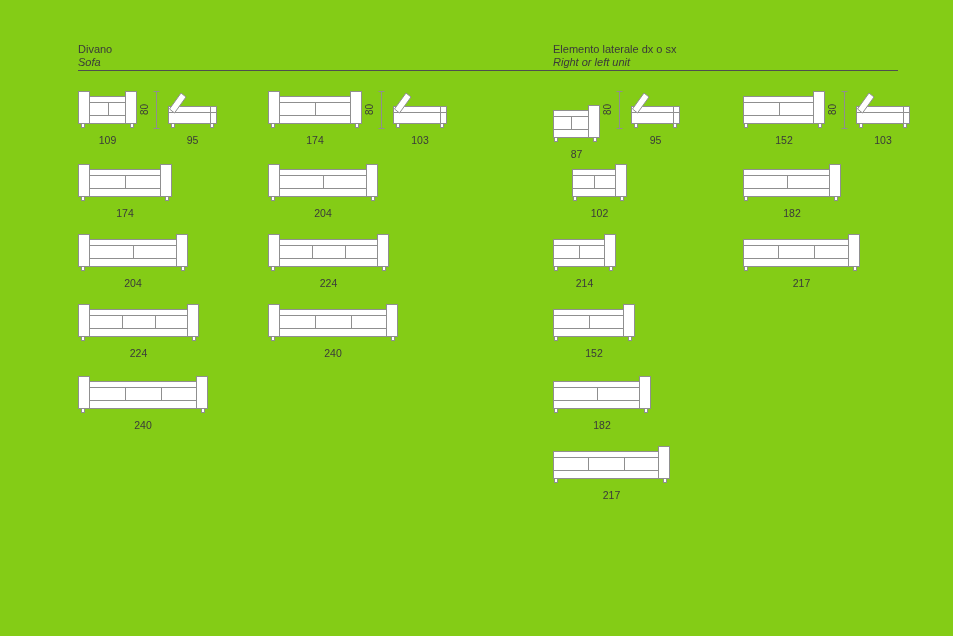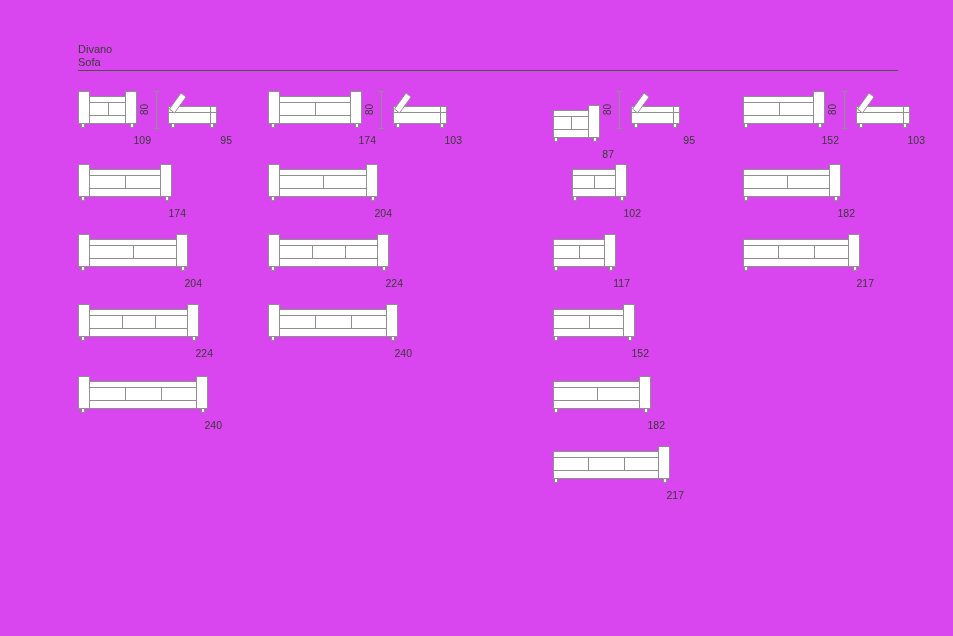--- a/index.html
+++ b/index.html
@@ -1,35 +1,39 @@
 <!DOCTYPE html>
 <html><head>
 <meta charset="utf-8">
 <style>
   *{box-sizing:border-box;margin:0;padding:0}
   html,body{background:#ffffff}
   body{font-family:"Liberation Sans","DejaVu Sans",sans-serif;color:#3a3a3a}
-  .canvas{position:relative;width:953px;height:636px;background:#d946ef;overflow:hidden}
+  .canvas{position:relative;width:953px;height:636px;background:#84cc16;overflow:hidden}
   .sec-head{position:absolute;top:43px;font-size:11px;line-height:13px;color:#3a3a3a}
-  .sec-head .sub{}
+  .sec-head .sub{font-style:italic}
   .rule{position:absolute;top:70px;left:78px;width:820px;height:1px;background:#4f4f4f}
   .fig{position:absolute;height:58px}
   .draw{position:absolute;left:0;top:0;right:0;height:40px}
-  .cap{position:absolute;top:44px;left:-14px;right:-14px;text-align:right;font-size:10.5px;color:#3a3a3a}
+  .cap{position:absolute;top:44px;left:-14px;right:-14px;text-align:center;font-size:10.5px;color:#3a3a3a}
   .dimlabel{position:absolute;left:-9px;top:13px;width:22px;height:13px;text-align:center;
             font-size:10px;color:#3a3a3a;transform:rotate(-90deg)}
 </style>
 </head>
 <body>
 
 <div class="canvas">
 
   <div class="sec-head" style="left:78px">
     <div>Divano</div>
     <div class="sub">Sofa</div>
+  </div>
+  <div class="sec-head" style="left:553px">
+    <div>Elemento laterale dx o sx</div>
+    <div class="sub">Right or left unit</div>
   </div>
   <div class="rule"></div>
 
   <div class="fig" style="left:78px;top:90px;width:59px">
     <div class="draw"><svg width="59" height="40" viewBox="0 0 59 40">
           <rect x="3.5" y="33.5" width="3" height="4" fill="#ffffff" stroke="#8f8f8f" stroke-width="1"></rect>
           <rect x="52.5" y="33.5" width="3" height="4" fill="#ffffff" stroke="#8f8f8f" stroke-width="1"></rect>
           <rect x="11.5" y="6.5" width="36" height="27" fill="#ffffff" stroke="#8f8f8f" stroke-width="1"></rect>
           <line x1="11.5" y1="12.5" x2="47.5" y2="12.5" stroke="#8f8f8f" stroke-width="1"></line>
           <line x1="11.5" y1="25.5" x2="47.5" y2="25.5" stroke="#8f8f8f" stroke-width="1"></line>
@@ -281,21 +285,21 @@
   <div class="fig" style="left:553px;top:233px;width:63px">
     <div class="draw"><svg width="63" height="40" viewBox="0 0 63 40">
           <rect x="1.5" y="33.5" width="3" height="4" fill="#ffffff" stroke="#8f8f8f" stroke-width="1"></rect>
           <rect x="56.5" y="33.5" width="3" height="4" fill="#ffffff" stroke="#8f8f8f" stroke-width="1"></rect>
           <rect x="0.5" y="6.5" width="51" height="27" fill="#ffffff" stroke="#8f8f8f" stroke-width="1"></rect>
           <line x1="0.5" y1="12.5" x2="51.5" y2="12.5" stroke="#8f8f8f" stroke-width="1"></line>
           <line x1="0.5" y1="25.5" x2="51.5" y2="25.5" stroke="#8f8f8f" stroke-width="1"></line>
           <line x1="26.5" y1="12.5" x2="26.5" y2="25.5" stroke="#8f8f8f" stroke-width="1"></line>
           <rect x="51.5" y="1.5" width="11" height="32" fill="#ffffff" stroke="#8f8f8f" stroke-width="1"></rect>
         </svg></div>
-    <div class="cap">117</div>
+    <div class="cap">214</div>
   </div>
   <div class="fig" style="left:743px;top:233px;width:117px">
     <div class="draw"><svg width="117" height="40" viewBox="0 0 117 40">
           <rect x="1.5" y="33.5" width="3" height="4" fill="#ffffff" stroke="#8f8f8f" stroke-width="1"></rect>
           <rect x="110.5" y="33.5" width="3" height="4" fill="#ffffff" stroke="#8f8f8f" stroke-width="1"></rect>
           <rect x="0.5" y="6.5" width="105" height="27" fill="#ffffff" stroke="#8f8f8f" stroke-width="1"></rect>
           <line x1="0.5" y1="12.5" x2="105.5" y2="12.5" stroke="#8f8f8f" stroke-width="1"></line>
           <line x1="0.5" y1="25.5" x2="105.5" y2="25.5" stroke="#8f8f8f" stroke-width="1"></line>
           <line x1="35.5" y1="12.5" x2="35.5" y2="25.5" stroke="#8f8f8f" stroke-width="1"></line>
           <line x1="71.5" y1="12.5" x2="71.5" y2="25.5" stroke="#8f8f8f" stroke-width="1"></line>

